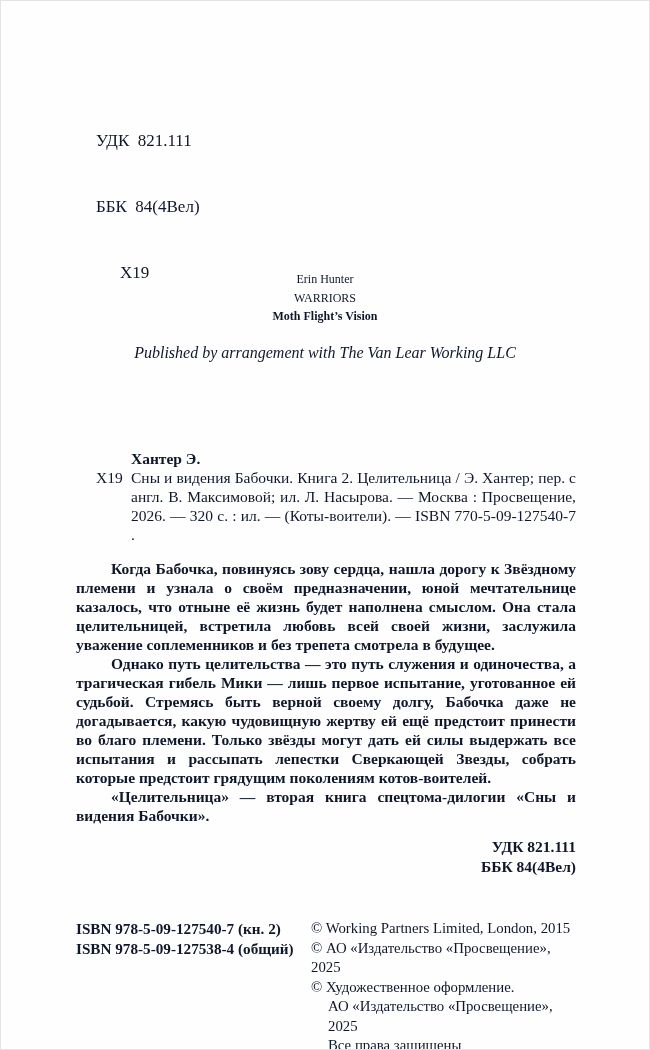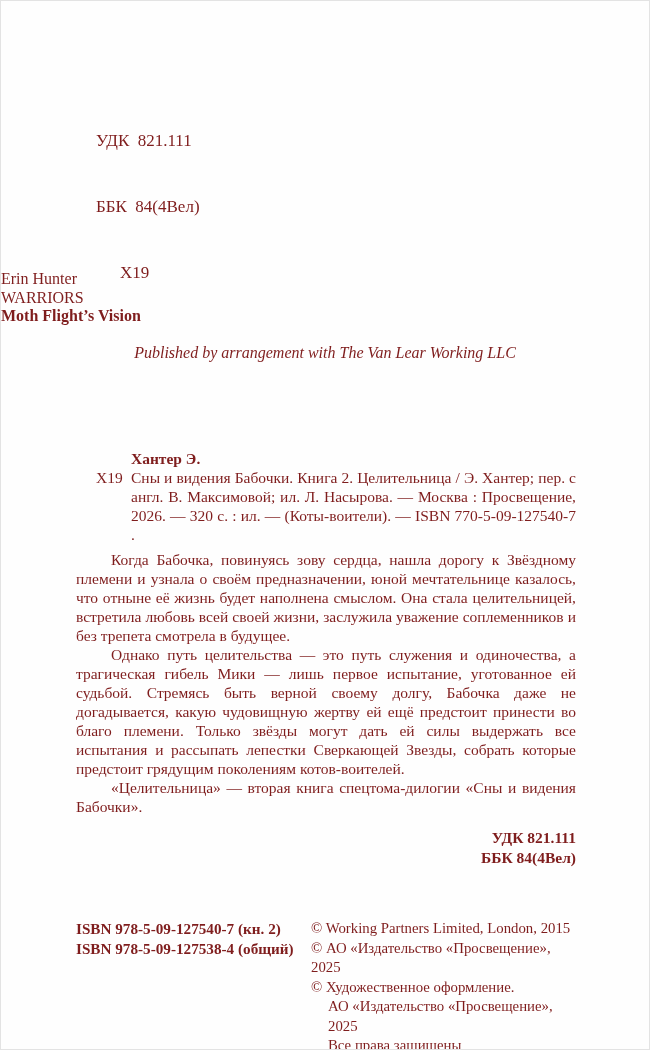--- a/index.html
+++ b/index.html
@@ -8,39 +8,40 @@
     background: #ffffff;
   }
   .page {
     position: relative;
     width: 650px;
     height: 1050px;
     background: #fefefe;
     border: 1px solid #e3e3e3;
     box-sizing: border-box;
     font-family: "Liberation Serif", "DejaVu Serif", serif;
-    color: #7f1d1d;
+    color: #0f172a;
     overflow: hidden;
   }
   .top-codes {
     position: absolute;
     left: 95px;
     top: 85px;
     font-size: 17px;
     line-height: 22px;
     white-space: pre;
   }
   .top-codes .code-line3 { margin-left: 24px; }
 
   .title-block {
     position: absolute;
     left: 0;
     top: 269px;
     width: 100%;
-    font-size: 16px;
+    text-align: center;
+    font-size: 12px;
     line-height: 18.5px;
   }
   .title-bold { font-weight: bold; }
 
   .agency-line {
     position: absolute;
     left: 0;
     top: 343px;
     width: 100%;
     text-align: center;
@@ -63,21 +64,21 @@
   .biblio-entry-wrap {
     position: relative;
     margin-left: 55px;
     text-align: justify;
   }
   .biblio-code {
     position: absolute;
     left: -35px;
     top: 0;
   }
-  .annotation { margin-top: 6px; }
+  .annotation { margin-top: 15px; font-weight: bold; }
   .annotation p {
     margin: 0;
     text-indent: 35px;
     text-align: justify;
   }
   .bottom-codes {
     margin-top: 12px;
     text-align: right;
     font-weight: bold;
     font-size: 15.5px;

